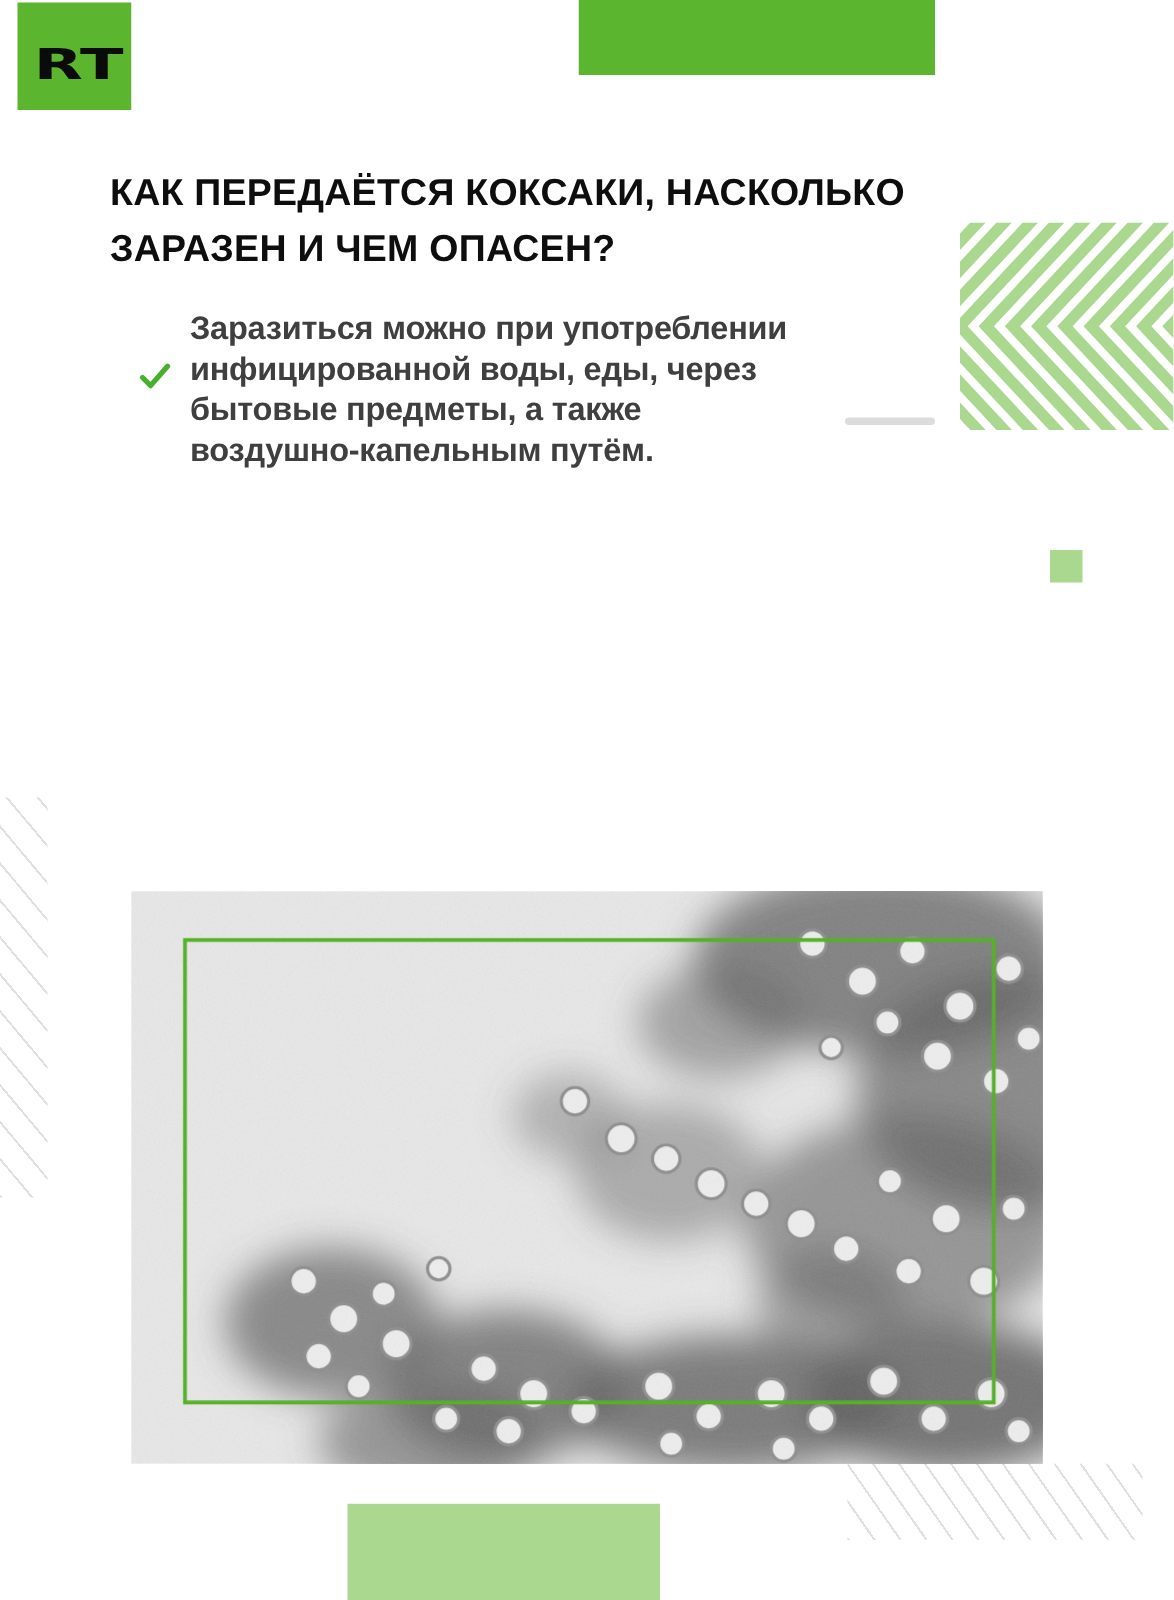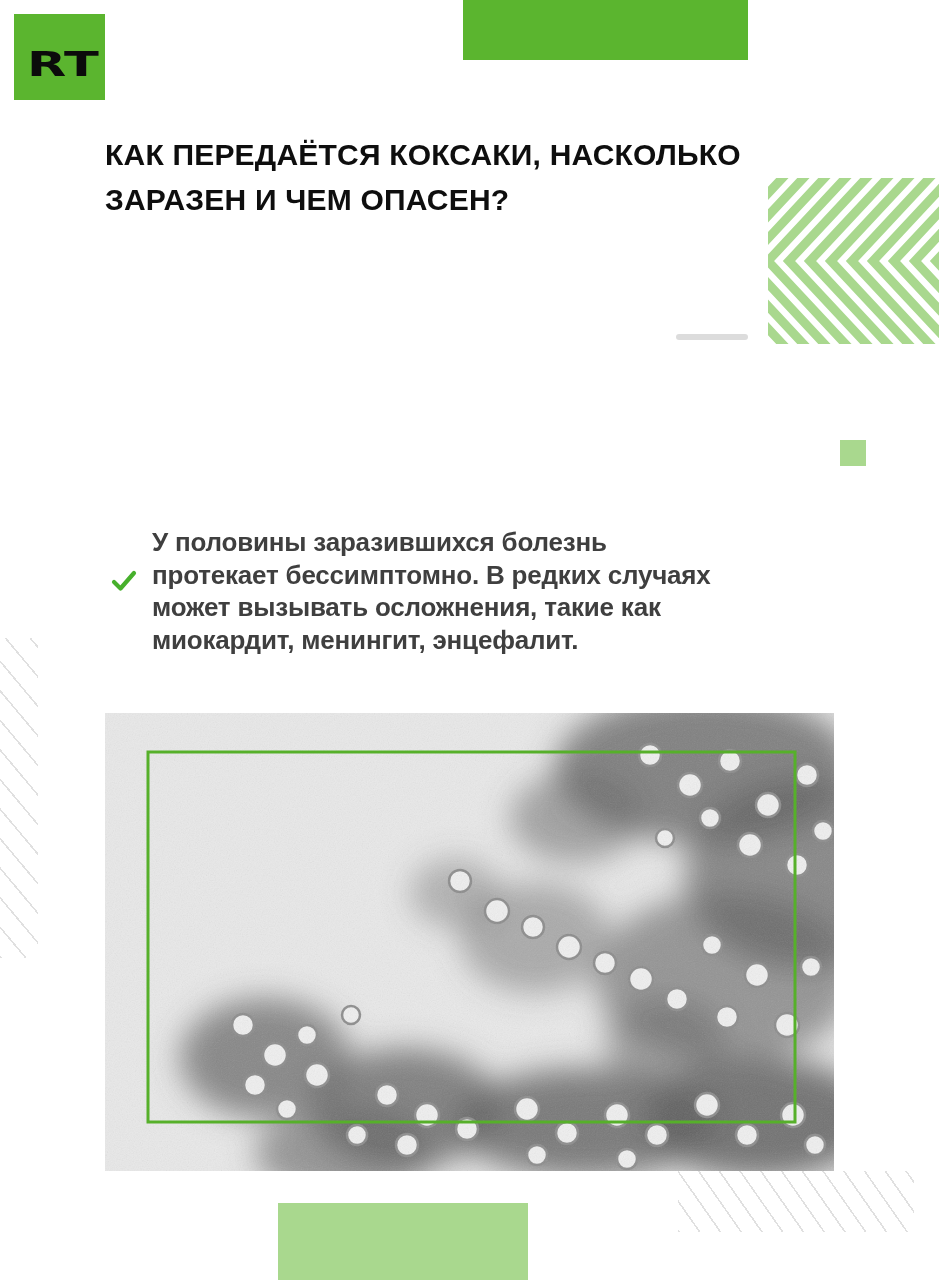--- a/index.html
+++ b/index.html
@@ -12,31 +12,31 @@
     --bar-gray:#dcdcdc;
   }
   *{margin:0;padding:0;box-sizing:border-box;}
   html,body{background:#ffffff;}
   .canvas{
     position:relative;width:939px;height:1280px;margin:0 auto;
     background:#ffffff;overflow:hidden;
     font-family:"Liberation Sans", sans-serif;
   }
   
-  .rt-logo{position:absolute;left:14px;top:14px;width:91px;height:86px;background:var(--accent-green);}
+  .rt-logo{position:absolute;left:14px;top:2px;width:91px;height:86px;background:var(--accent-green);}
   .rt-logo .rt-text{
     position:absolute;left:13px;top:33px;
     font-family:"DejaVu Sans", sans-serif;font-weight:bold;font-size:34px;line-height:1;
     color:#0b0b0b;transform:scaleX(1.5);transform-origin:left top;letter-spacing:0;
   }
   
   .top-bar{position:absolute;left:463px;top:0;width:285px;height:60px;background:var(--accent-green);}
   
   .title{
-    position:absolute;left:105px;top:132px;width:680px;
+    position:absolute;left:88px;top:132px;width:680px;
     font-size:30px;line-height:45px;font-weight:bold;color:var(--heading-black);
     white-space:pre-line;letter-spacing:0.2px;
   }
   
   .fact{position:absolute;left:111px;display:flex;}
   .fact .check-col{width:41px;flex:0 0 41px;}
   .fact .check-col svg{display:block;}
   .fact .fact-text{
     width:645px;font-size:26px;line-height:32.5px;font-weight:bold;
     color:var(--text-dark);white-space:pre-line;letter-spacing:-0.2px;
@@ -73,33 +73,33 @@
 
   <div class="rt-logo">
     <span class="rt-text">RT</span>
   </div>
 
   <div class="top-bar"></div>
 
   <div class="title">КАК ПЕРЕДАЁТСЯ КОКСАКИ, НАСКОЛЬКО
 ЗАРАЗЕН И ЧЕМ ОПАСЕН?</div>
 
-
-
-  <div class="fact fact-3">
+  <div class="fact fact-1">
     <div class="check-col">
       <svg width="26" height="22" viewBox="0 0 26 22">
           <path d="M3 12 L9.5 18.5 L23 3" fill="none" stroke="#47b02c" stroke-width="4.2" stroke-linecap="round" stroke-linejoin="round"></path>
         </svg>
     </div>
-    <div class="fact-text">У половины заразившихся болезнь
-протекает бессимптомно. В редких случаях
-может вызывать осложнения, такие как
-миокардит, менингит, энцефалит.</div>
-  </div>
+    <div class="fact-text">Заразиться можно при употреблении
+инфицированной воды, еды, через
+бытовые предметы, а также
+воздушно-капельным путём.</div>
+  </div>
+
+
 
   <div class="chevrons">
     <svg width="171" height="166" viewBox="0 0 171 166">
       <g stroke="#a9d88e" stroke-width="9" fill="none">
         <path d="M 20 -6 L -63 83 L 20 172"></path>
         <path d="M 41 -6 L -42 83 L 41 172"></path>
         <path d="M 62 -6 L -21 83 L 62 172"></path>
         <path d="M 83 -6 L 0 83 L 83 172"></path>
         <path d="M 104 -6 L 21 83 L 104 172"></path>
         <path d="M 125 -6 L 42 83 L 125 172"></path>

